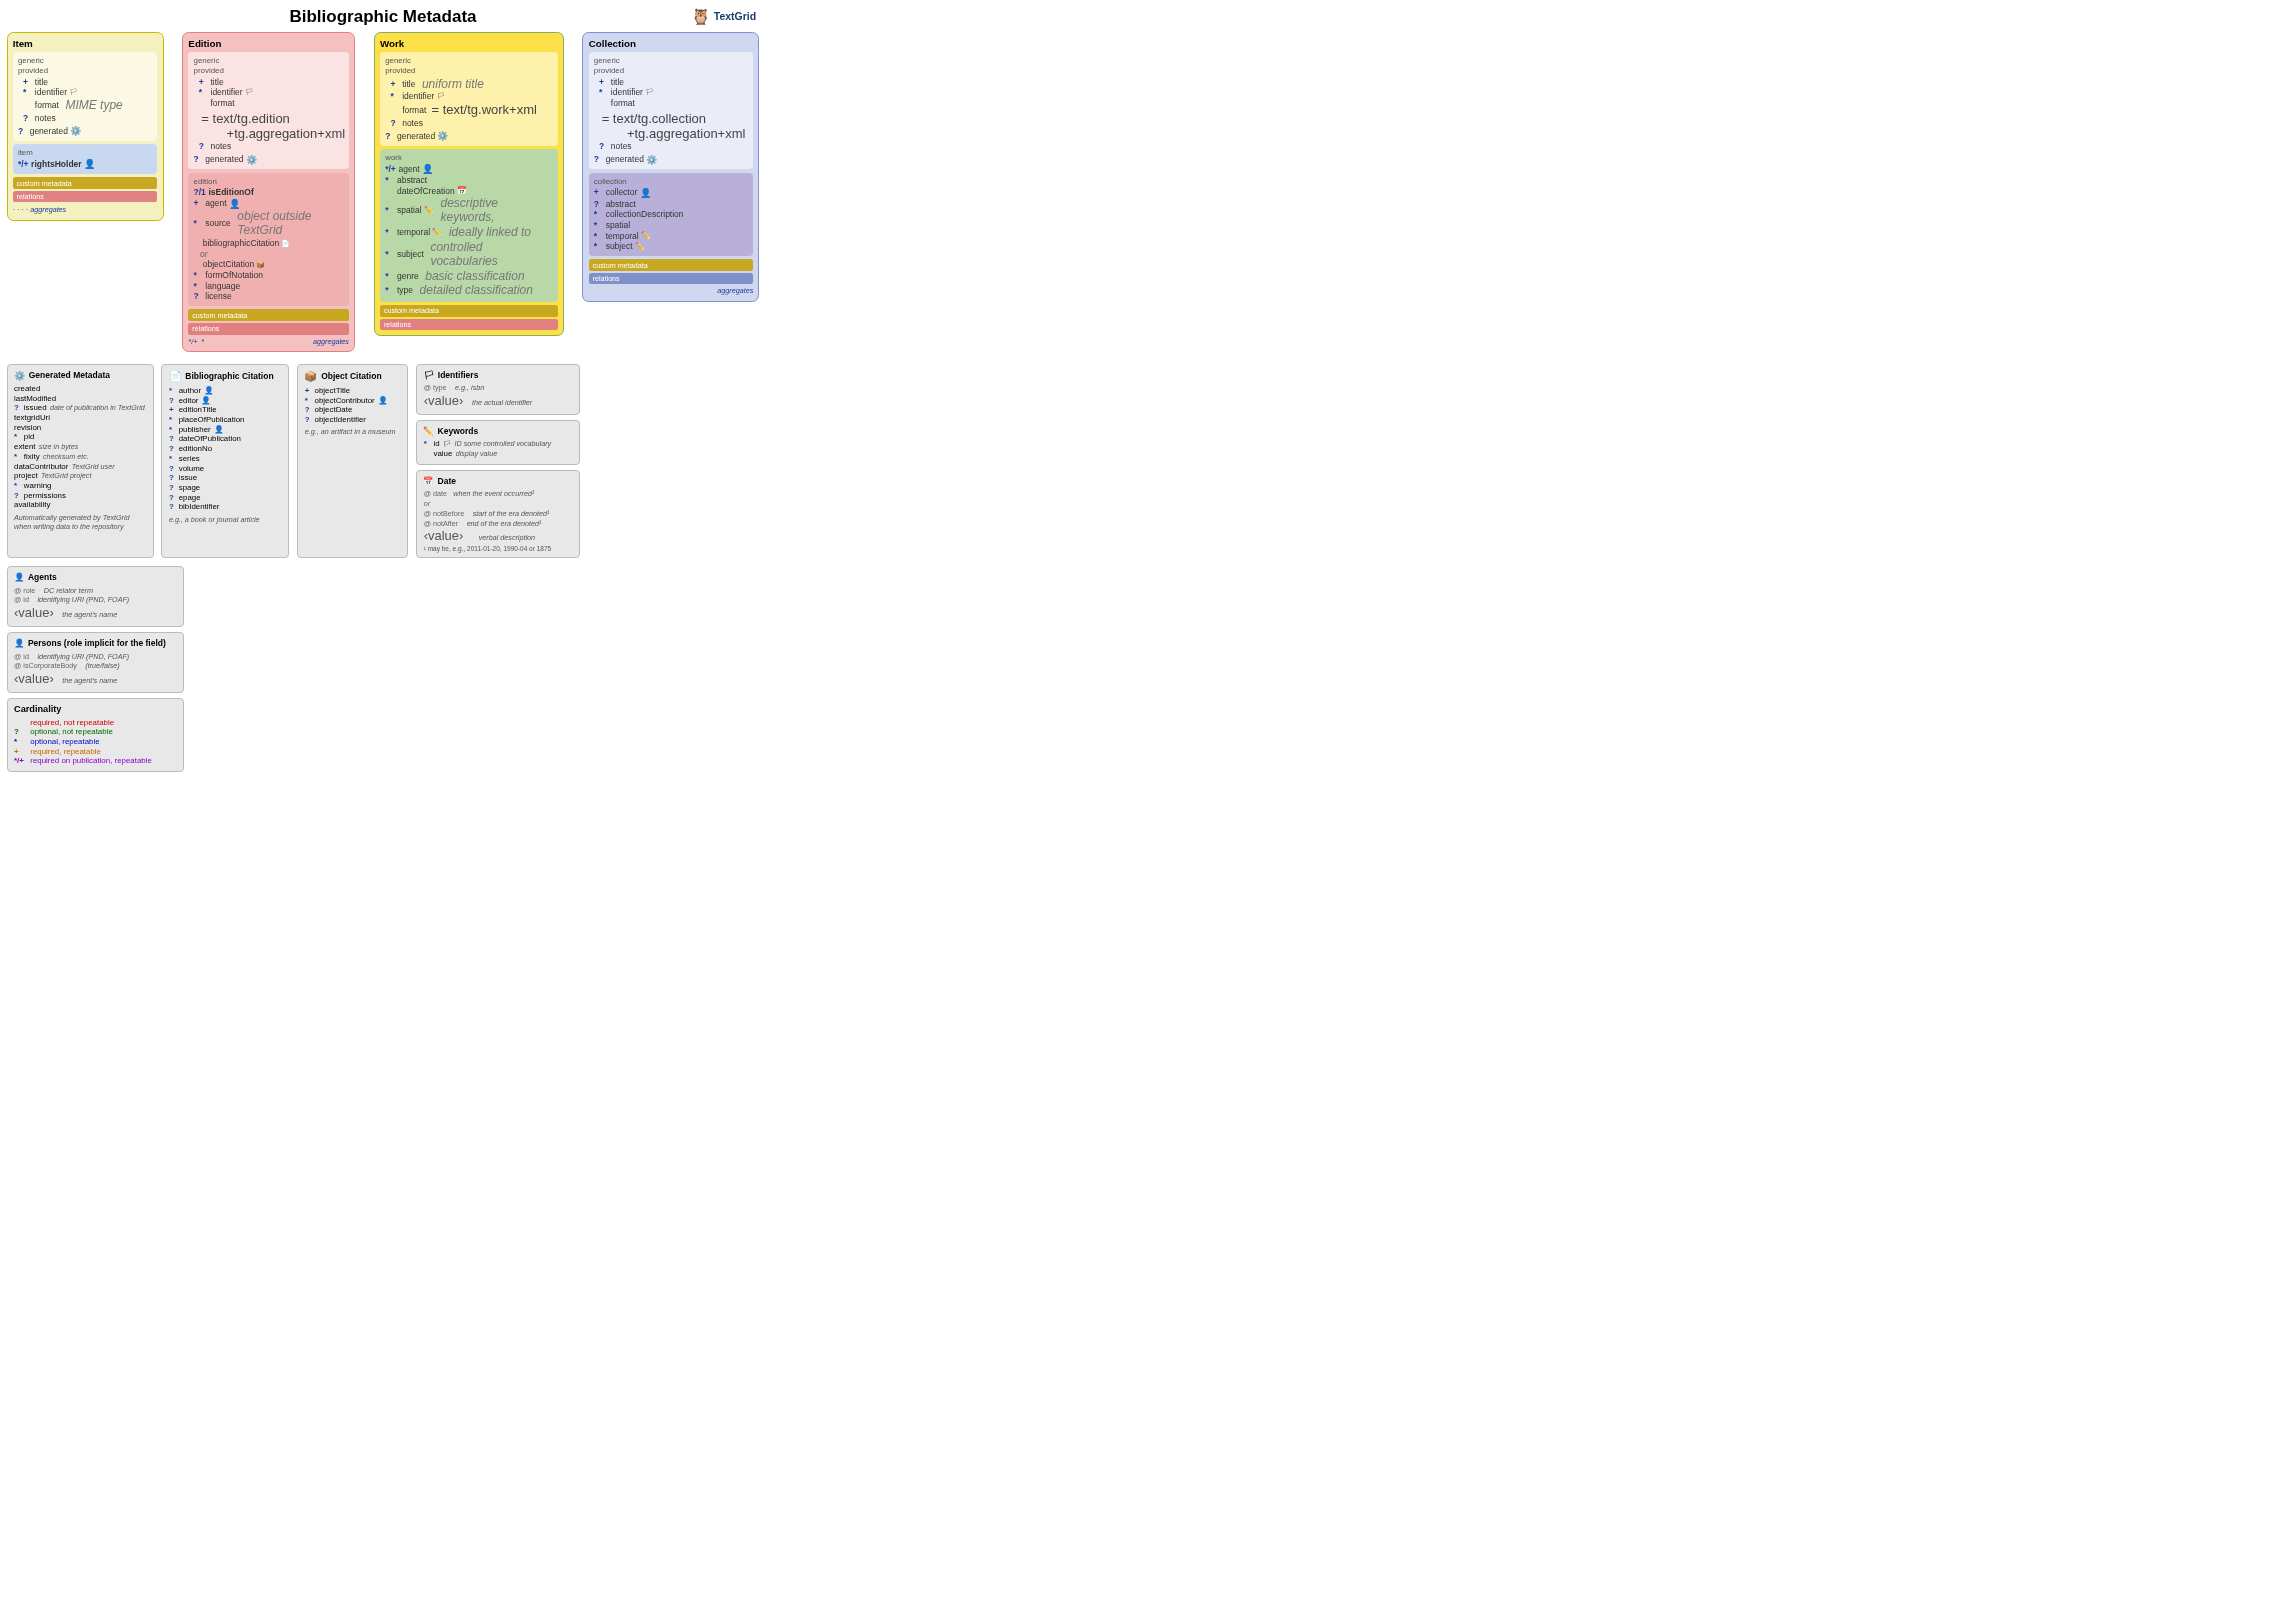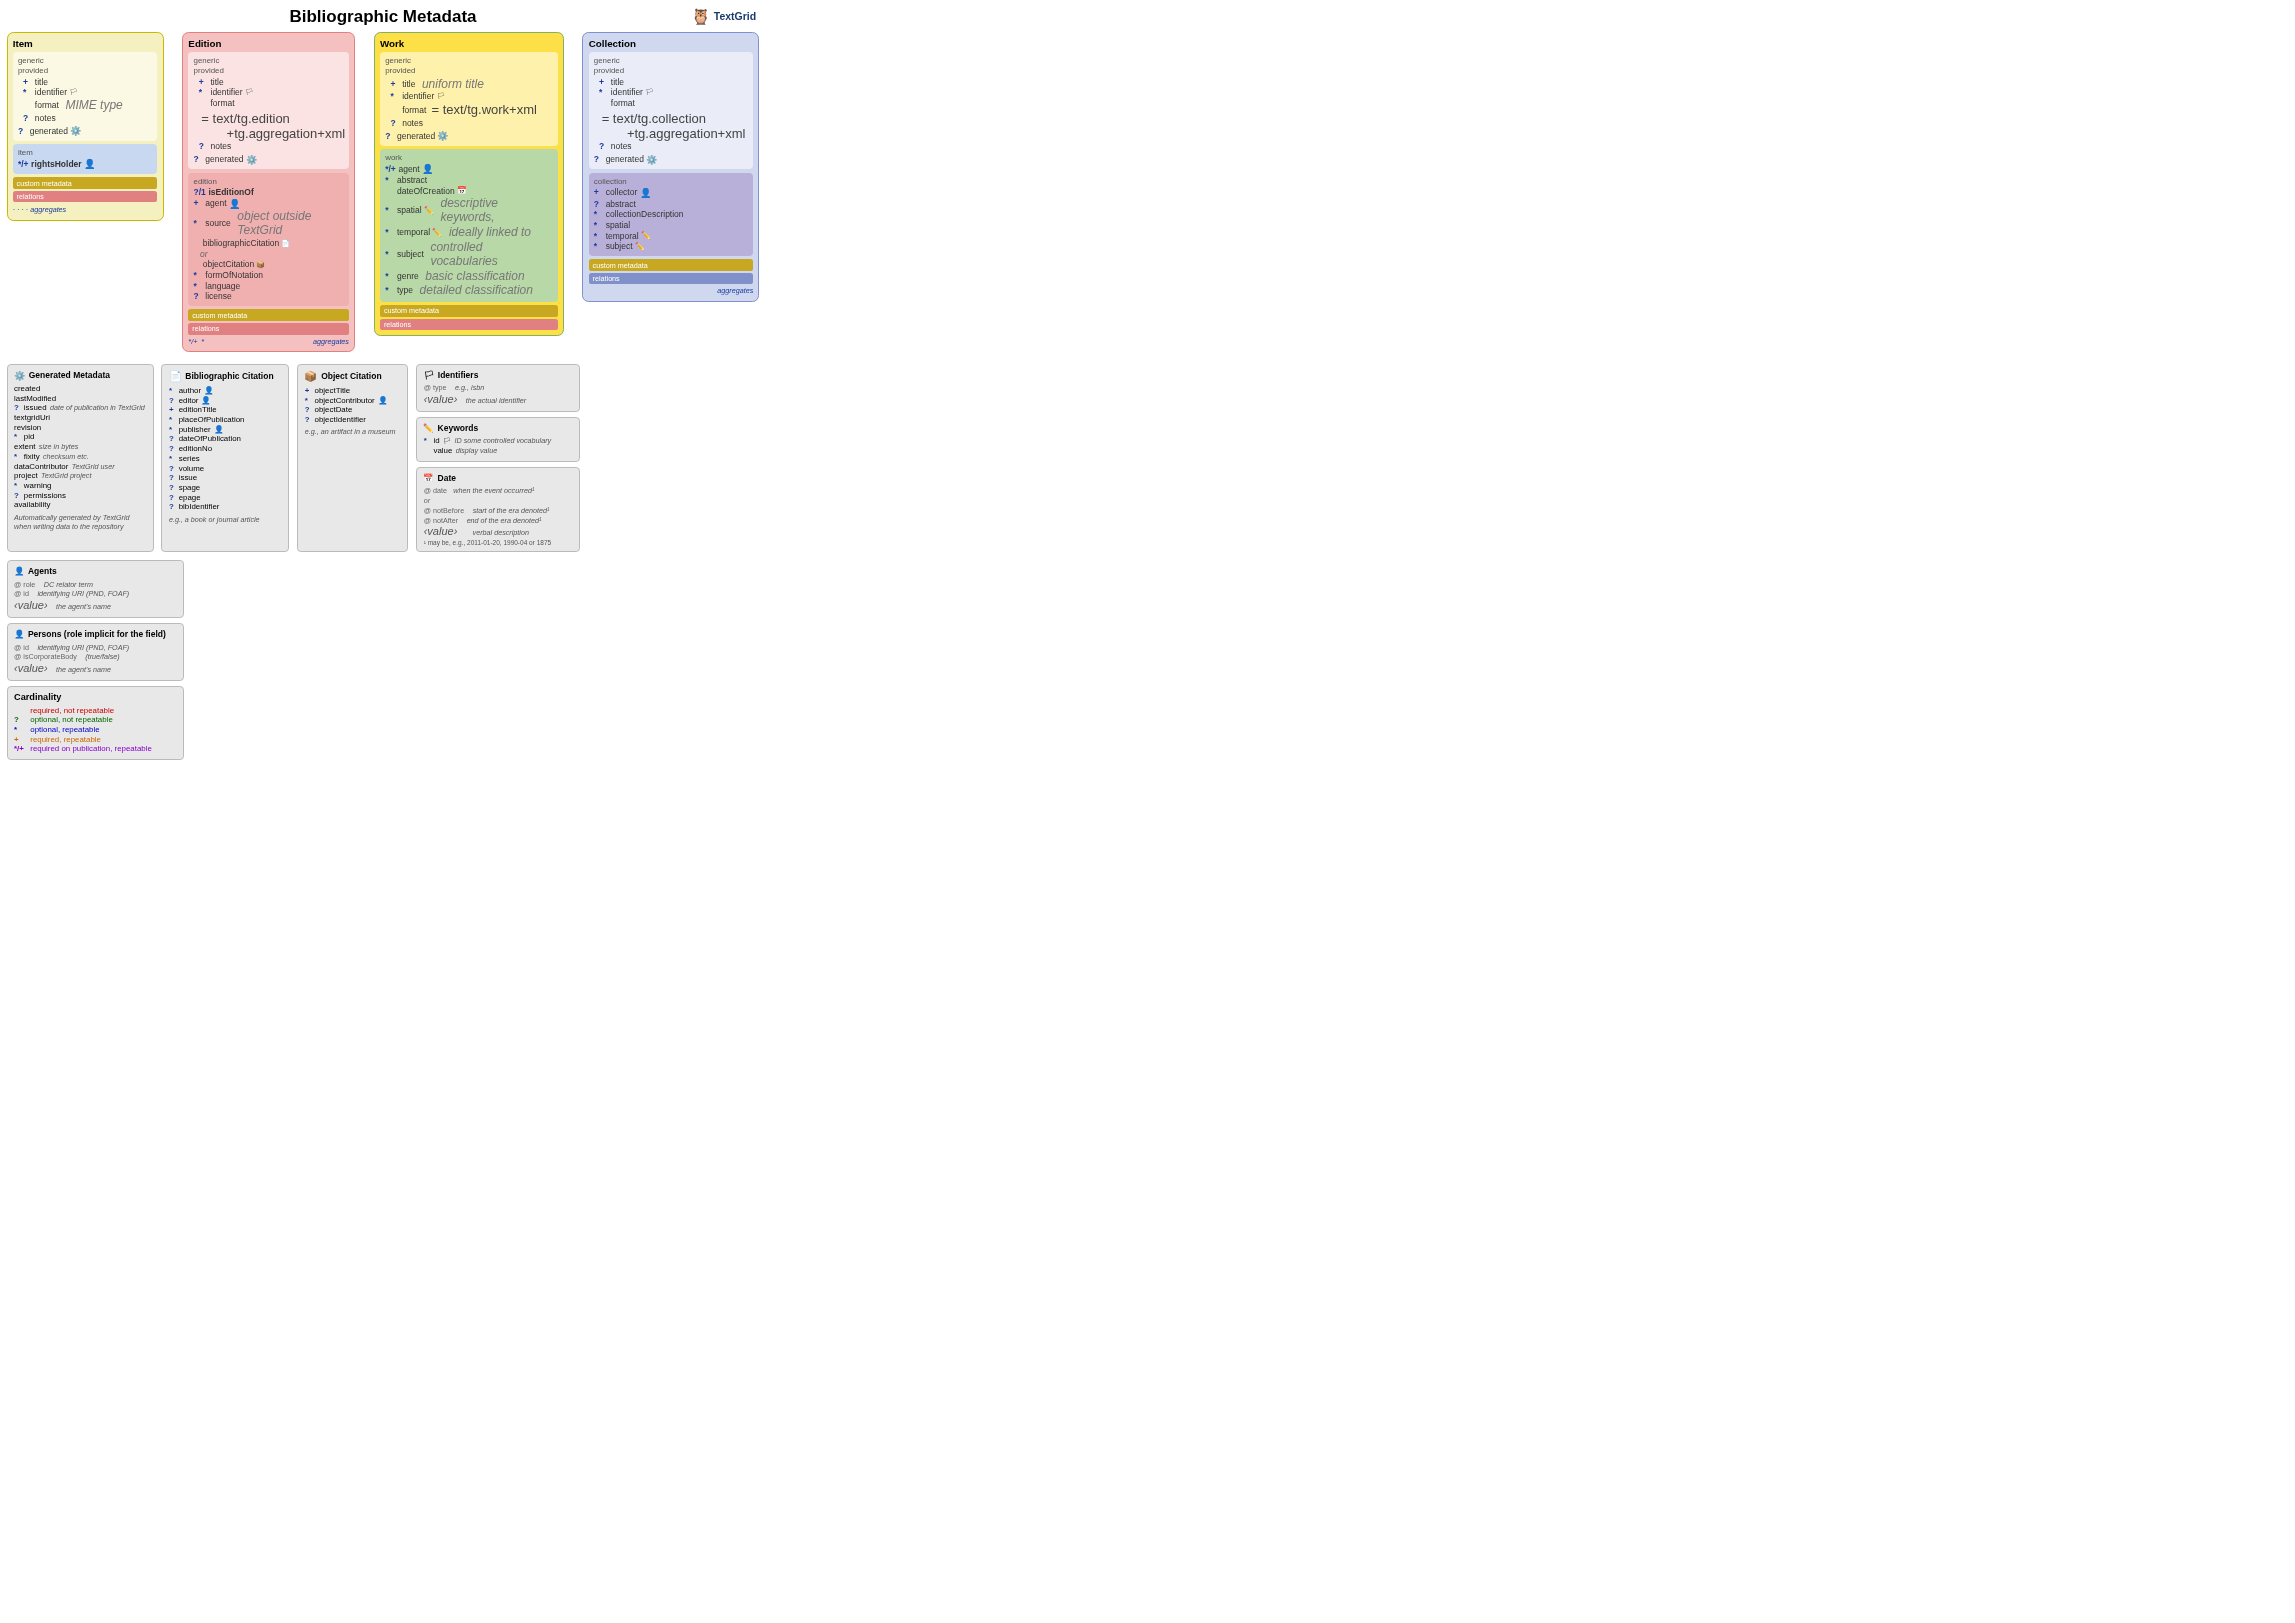--- a/index.html
+++ b/index.html
@@ -189,22 +189,21 @@
       color: #555;
       font-size: 7.2px;
       margin-top: 3.3px;
     }
     .at-label {
       color: #666;
       font-size: 7.2px;
     }
     .angle-label {
       color: #555;
-      font-style: italic;
-      font-size: 11px;
+      font-size: 13px;
     }
     .card-title-bold {
       font-weight: bold;
       font-size: 9.2px;
       margin-bottom: 3.3px;
     }
     .c-required { color: #cc0000; }
     .c-optional { color: #006600; }
     .c-opt-rep { color: #0000cc; }
     .c-req-rep { color: #cc6600; }

